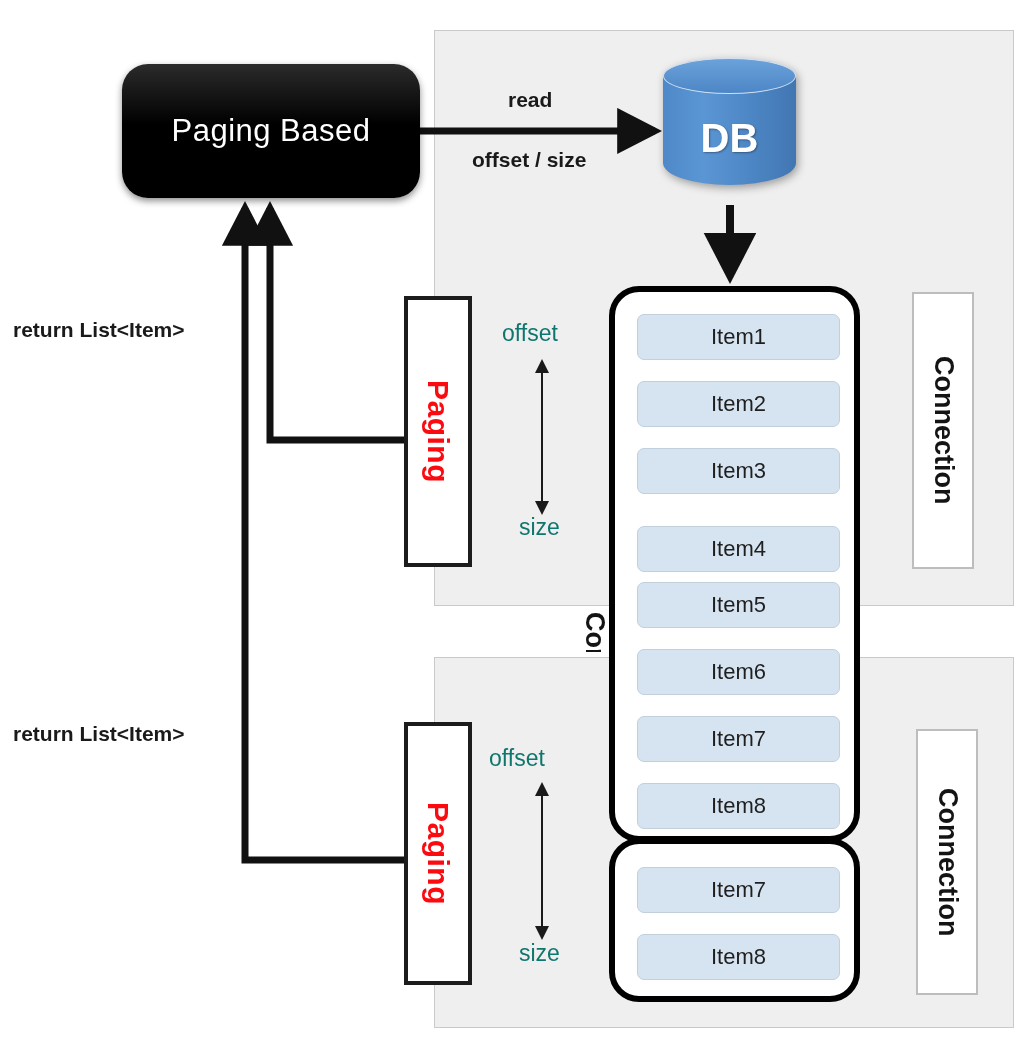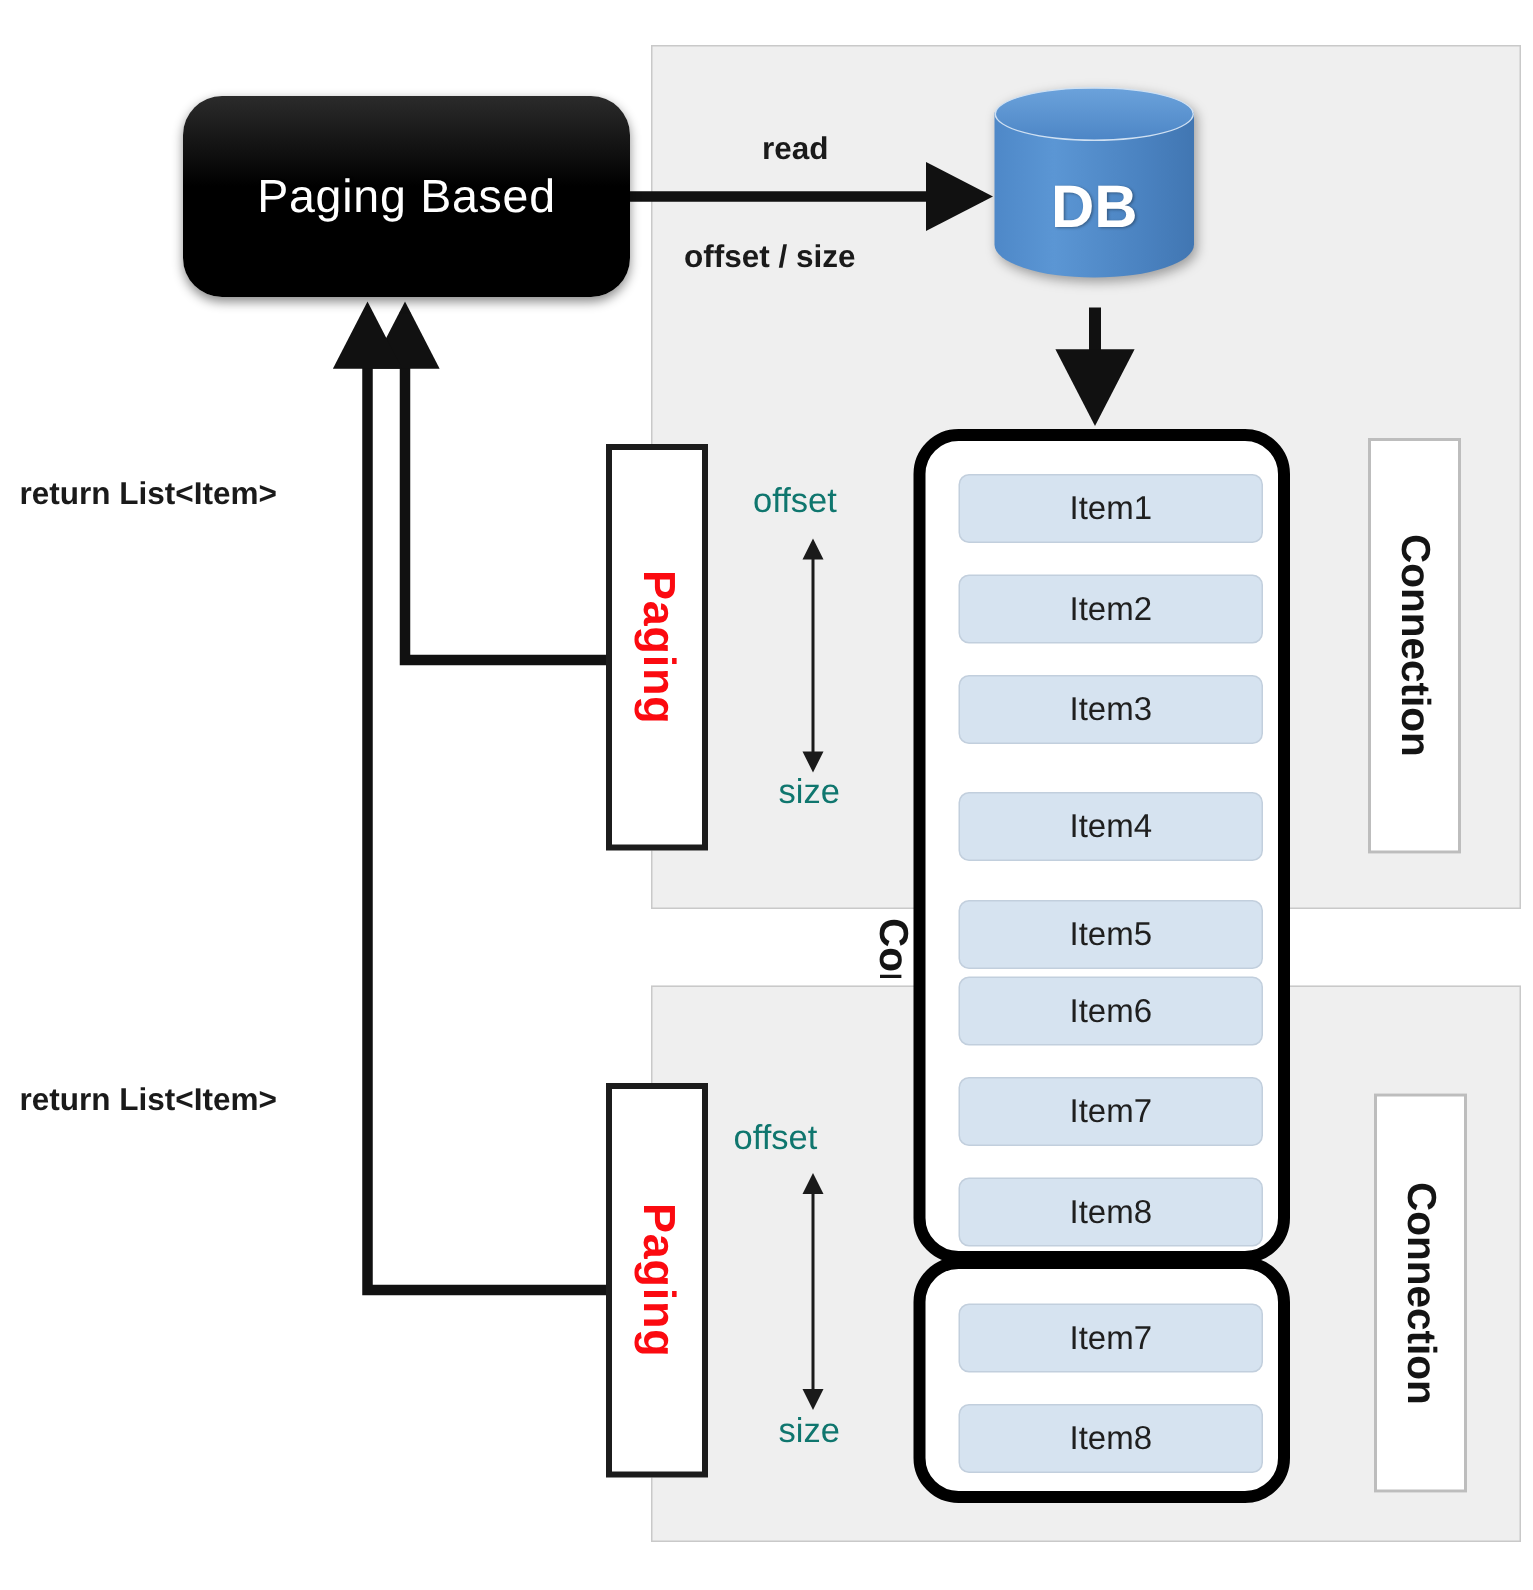--- a/index.html
+++ b/index.html
@@ -98,21 +98,21 @@
 
   
   .edge-label {
     position: absolute;
     font-size: 21px;
     font-weight: bold;
     color: #1a1a1a;
     white-space: nowrap;
   }
   #label-read         { left: 508px; top: 88px; }
-  #label-offset-size  { left: 456px; top: 148px; margin-top: 12px; }
+  #label-offset-size  { left: 472px; top: 148px; }
   #label-return-1     { left: 13px;  top: 318px; }
   #label-return-2     { left: 13px;  top: 722px; }
 
   .axis-label {
     position: absolute;
     font-size: 23px;
     color: #0f766e;
     white-space: nowrap;
   }
   #offset-top    { left: 502px; top: 320px; }
@@ -176,21 +176,21 @@
     font-size: 27px;
     font-weight: bold;
     writing-mode: vertical-rl;
     text-orientation: mixed;
   }
 
   
   .item-stack {
     position: absolute;
     background: #ffffff;
-    border: 8px solid #000000;
+    border: 6px solid #000000;
     border-radius: 30px;
     box-sizing: border-box;
   }
   #item-stack-1 { left: 609px; top: 286px; width: 251px; height: 556px; z-index: 3; }
   #item-stack-2 { left: 609px; top: 838px; width: 251px; height: 164px; z-index: 2; }
 
   .item-chip {
     position: absolute;
     left: 22px;
     width: 203px;
@@ -284,21 +284,21 @@
     <span class="head down"></span>
   </div>
 
   <div id="connection-ghost">Connection</div>
 
   <div class="item-stack" id="item-stack-1">
       <div class="item-chip" style="top: 22px;">Item1</div>
       <div class="item-chip" style="top: 89px;">Item2</div>
       <div class="item-chip" style="top: 156px;">Item3</div>
       <div class="item-chip" style="top: 223px; margin-top: 11px;">Item4</div>
-      <div class="item-chip" style="top: 306px;">Item5</div>
+      <div class="item-chip" style="top: 290px;">Item5</div>
       <div class="item-chip" style="top: 357px;">Item6</div>
       <div class="item-chip" style="top: 424px;">Item7</div>
       <div class="item-chip" style="top: 491px;">Item8</div>
     </div>
   <div class="item-stack" id="item-stack-2">
       <div class="item-chip" style="top: 23px;">Item7</div>
       <div class="item-chip" style="top: 90px;">Item8</div>
     </div>
 
   <div class="connection-box" id="connection-box-top">

